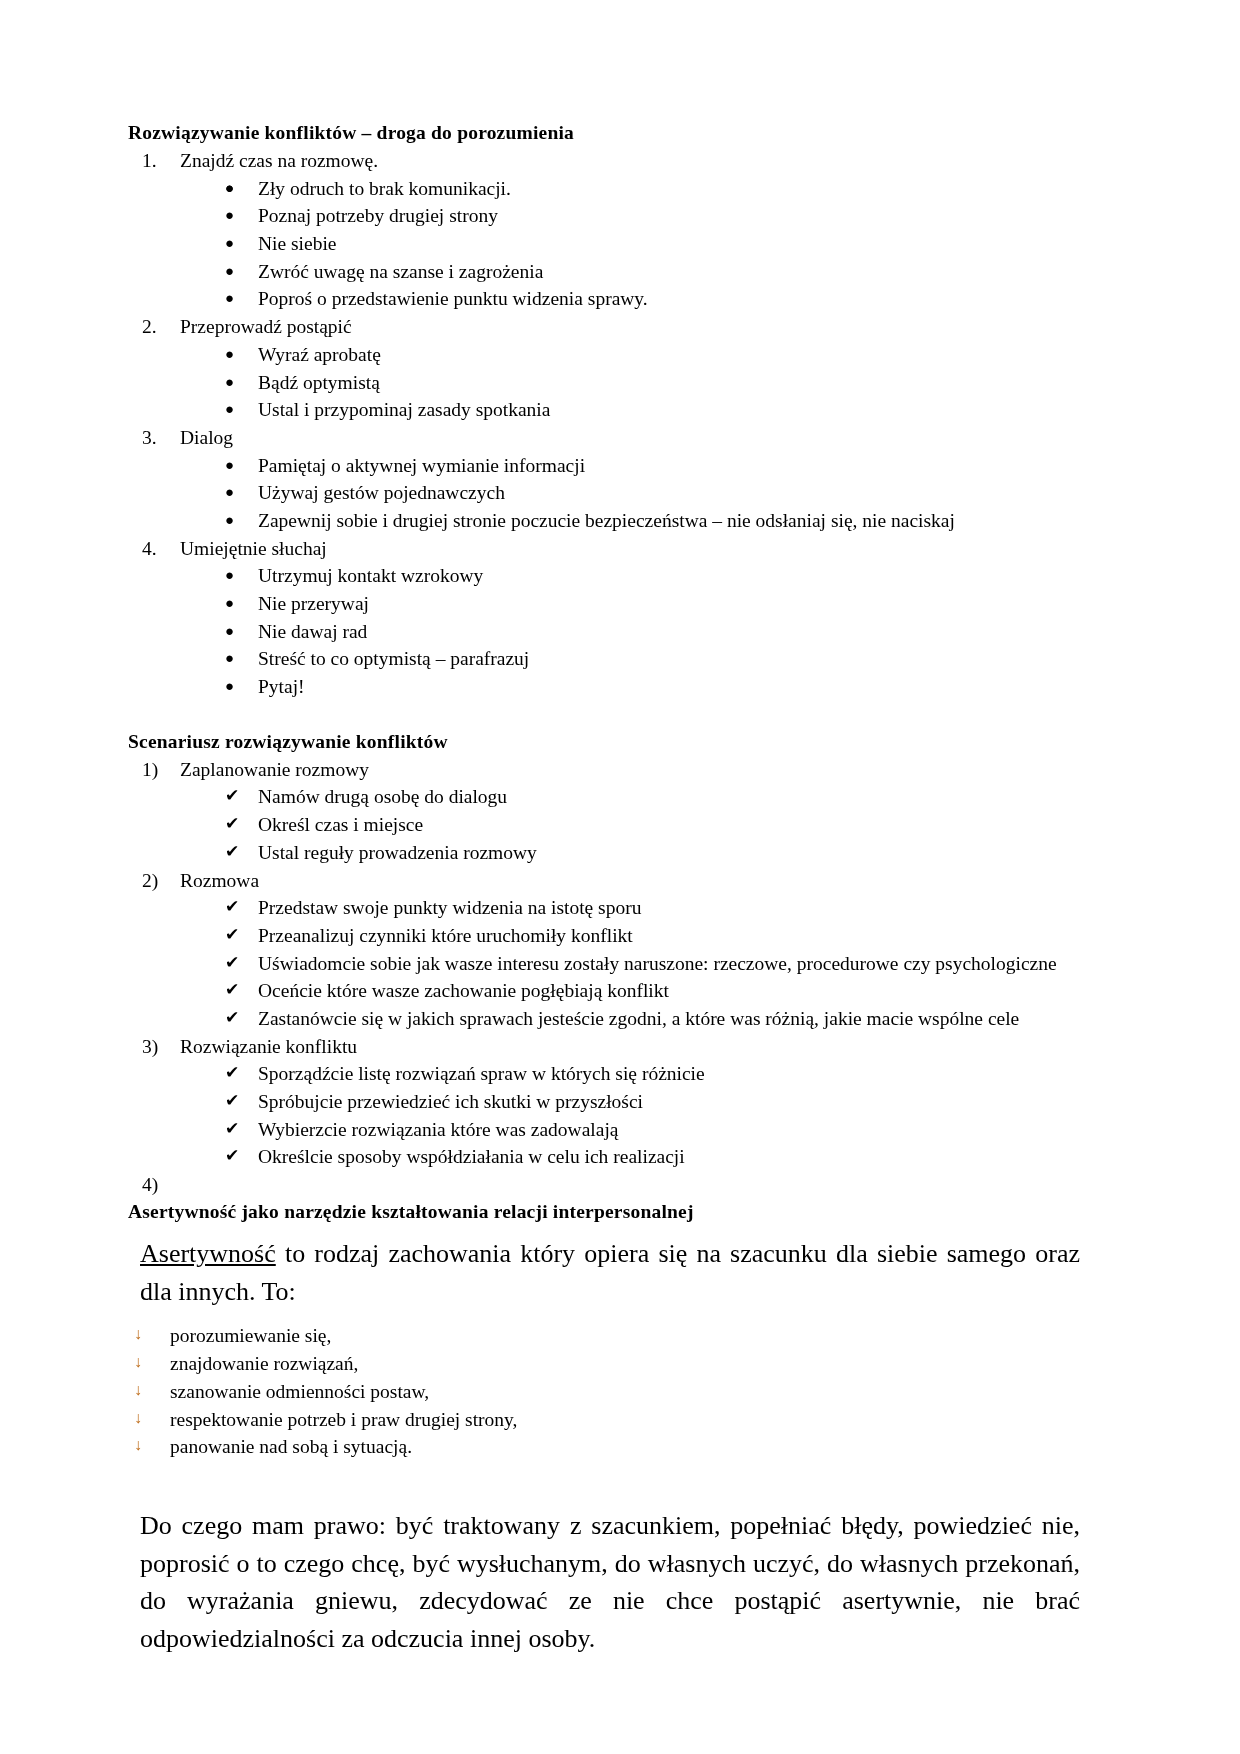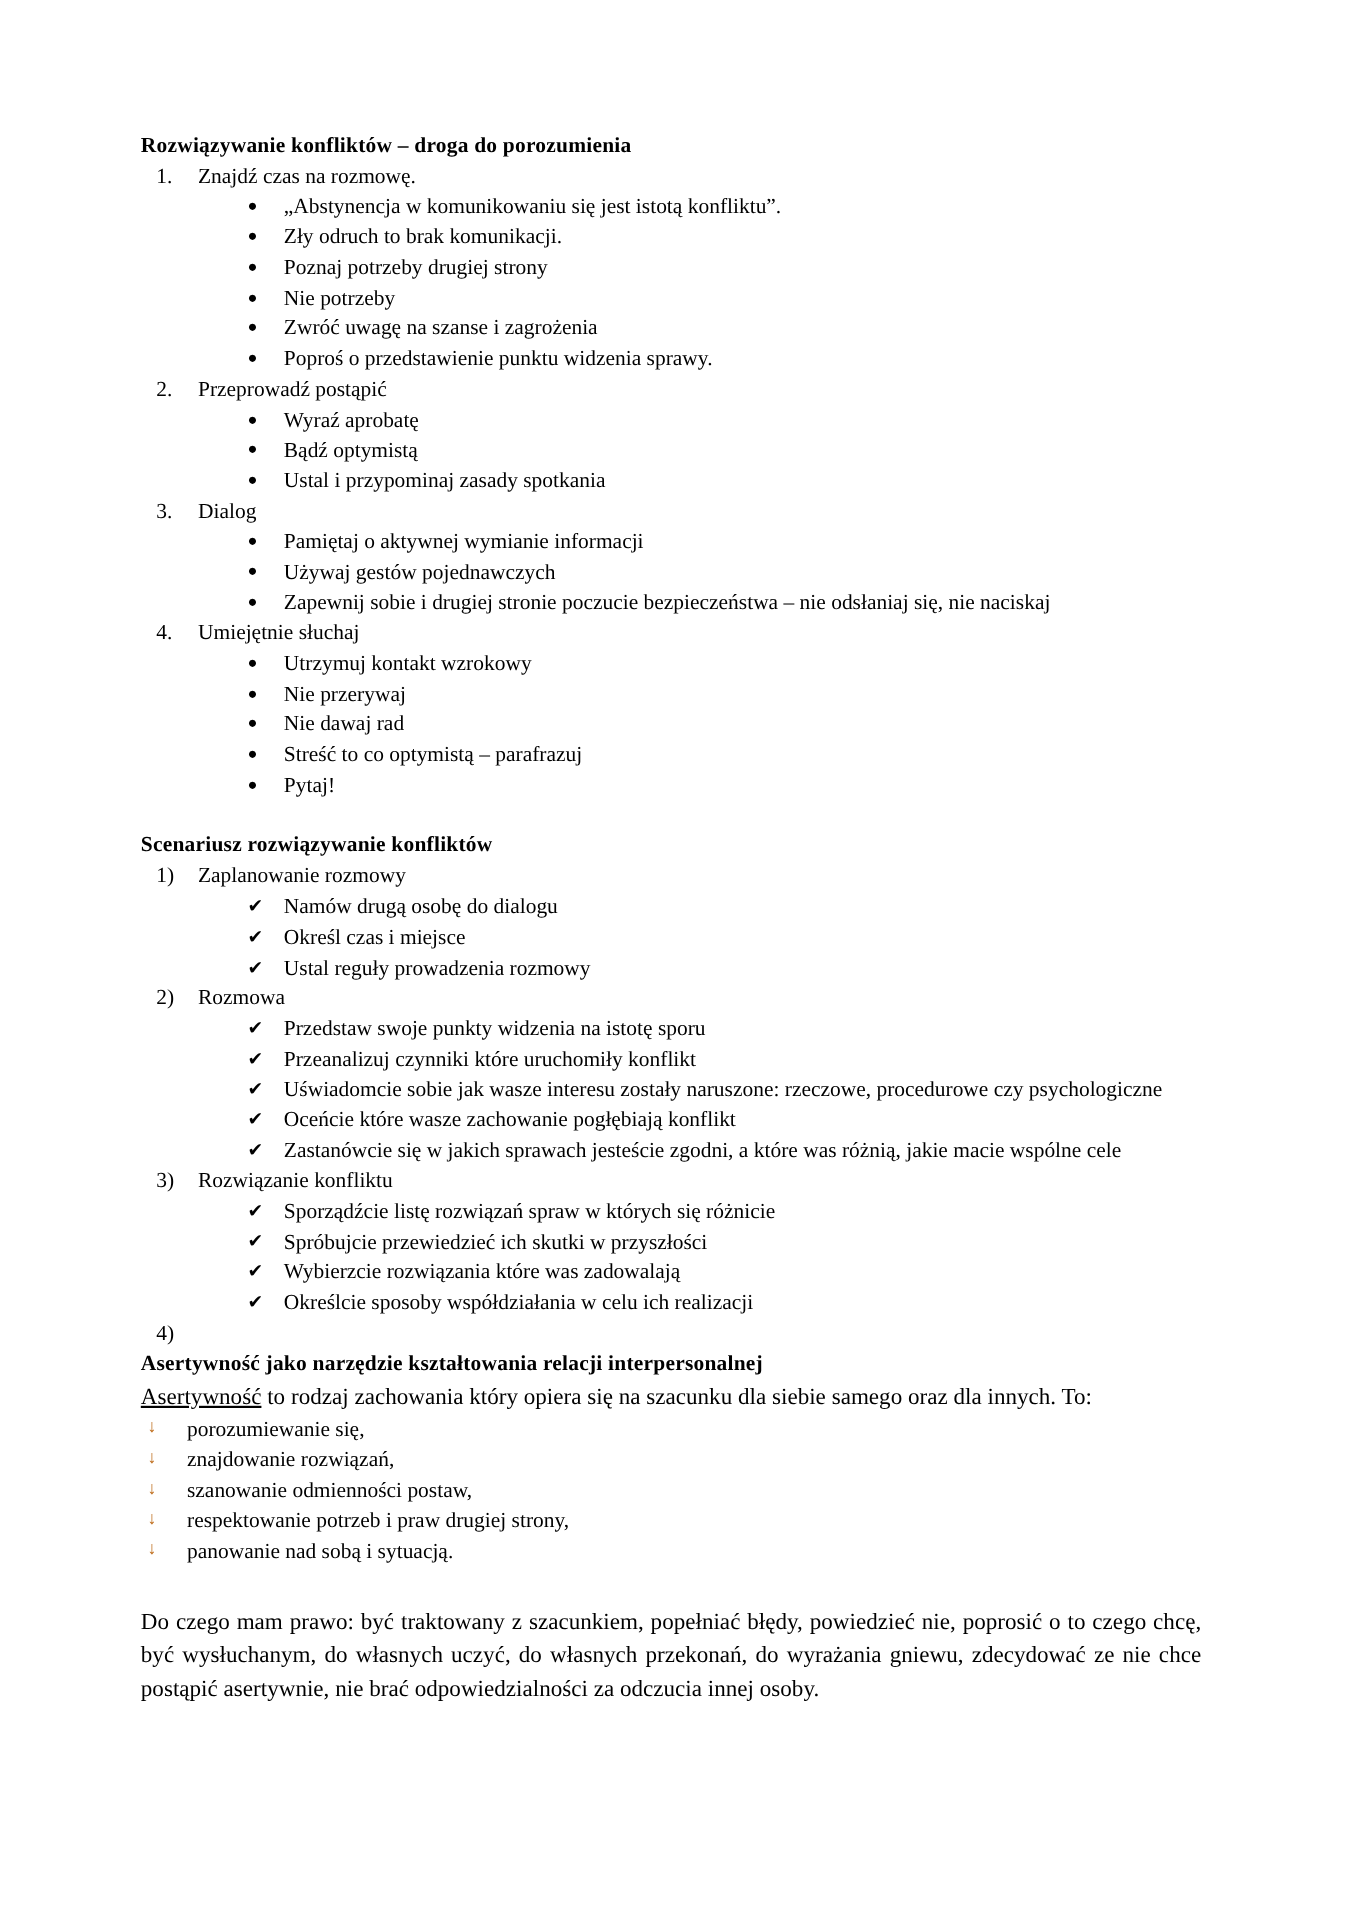--- a/index.html
+++ b/index.html
@@ -87,23 +87,23 @@
     left: 6px;
     top: 0;
     color: #c07020;
     font-size: 16px;
     line-height: 1.45;
   }
   .justified {
     text-align: justify;
   }
   p.para {
-    font-size: 21px;
+    font-size: 26px;
     line-height: 1.45;
-    margin: 0;
+    margin: 12px;
     text-align: justify;
   }
   .lead-underline {
     text-decoration: underline;
   }
   .list-tight li { margin-bottom: 0px; }
   .spacer-md { height: 30px; }
   .spacer-lg { height: 34px; }
 </style>
 </head>
@@ -112,24 +112,24 @@
 <div class="page">
 
   <div class="section">
     <h2 class="section-title">Rozwiązywanie konfliktów – droga do porozumienia</h2>
 
     <ol class="numlist list-tight">
       <li>
         <span class="marker">1.</span>
         <span>Znajdź czas na rozmowę.</span>
         <ul class="bullets">
-          <li><span class="marker">●</span><span>„Abstynencja w komunikowaniu się jest istotą konfliktu”.</span></li>
+          <li><span class="marker">●</span></li>
           <li><span class="marker">●</span><span>Zły odruch to brak komunikacji.</span></li>
           <li><span class="marker">●</span><span>Poznaj potrzeby drugiej strony</span></li>
-          <li><span class="marker">●</span><span>Nie potrzeby</span></li>
+          <li><span class="marker">●</span><span>Nie siebie</span></li>
           <li><span class="marker">●</span><span>Zwróć uwagę na szanse i zagrożenia</span></li>
           <li><span class="marker">●</span><span>Poproś o przedstawienie punktu widzenia sprawy.</span></li>
         </ul>
       </li>
 
       <li>
         <span class="marker">2.</span>
         <span>Przeprowadź postąpić</span>
         <ul class="bullets">
           <li><span class="marker">●</span><span>Wyraź aprobatę</span></li>

